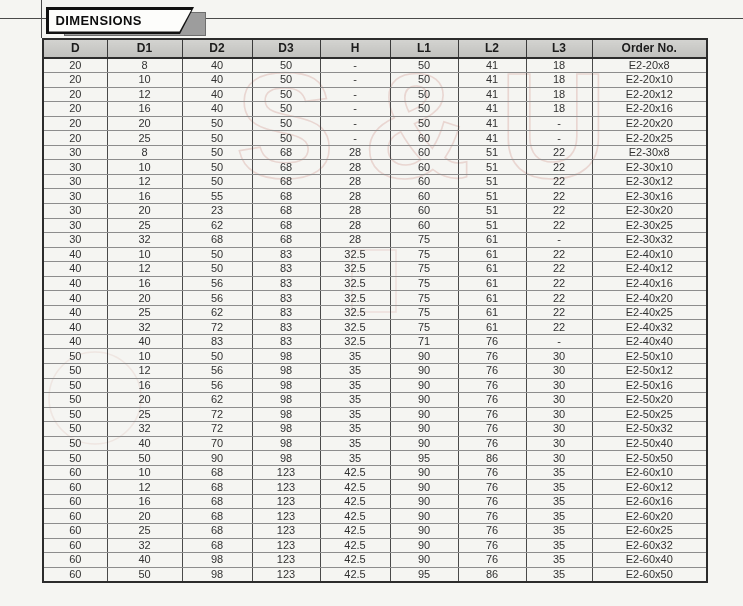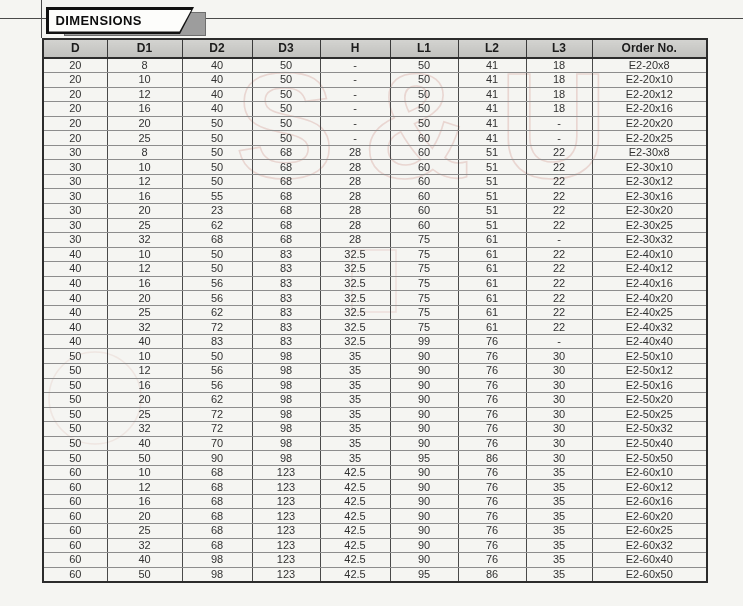--- a/index.html
+++ b/index.html
@@ -313,21 +313,21 @@
         <td>61</td>
         <td>22</td>
         <td>E2-40x32</td>
       </tr>
       <tr>
         <td>40</td>
         <td>40</td>
         <td>83</td>
         <td>83</td>
         <td>32.5</td>
-        <td>99</td>
+        <td>71</td>
         <td>76</td>
         <td>-</td>
         <td>E2-40x40</td>
       </tr>
       <tr>
         <td>50</td>
         <td>10</td>
         <td>50</td>
         <td>98</td>
         <td>35</td>

